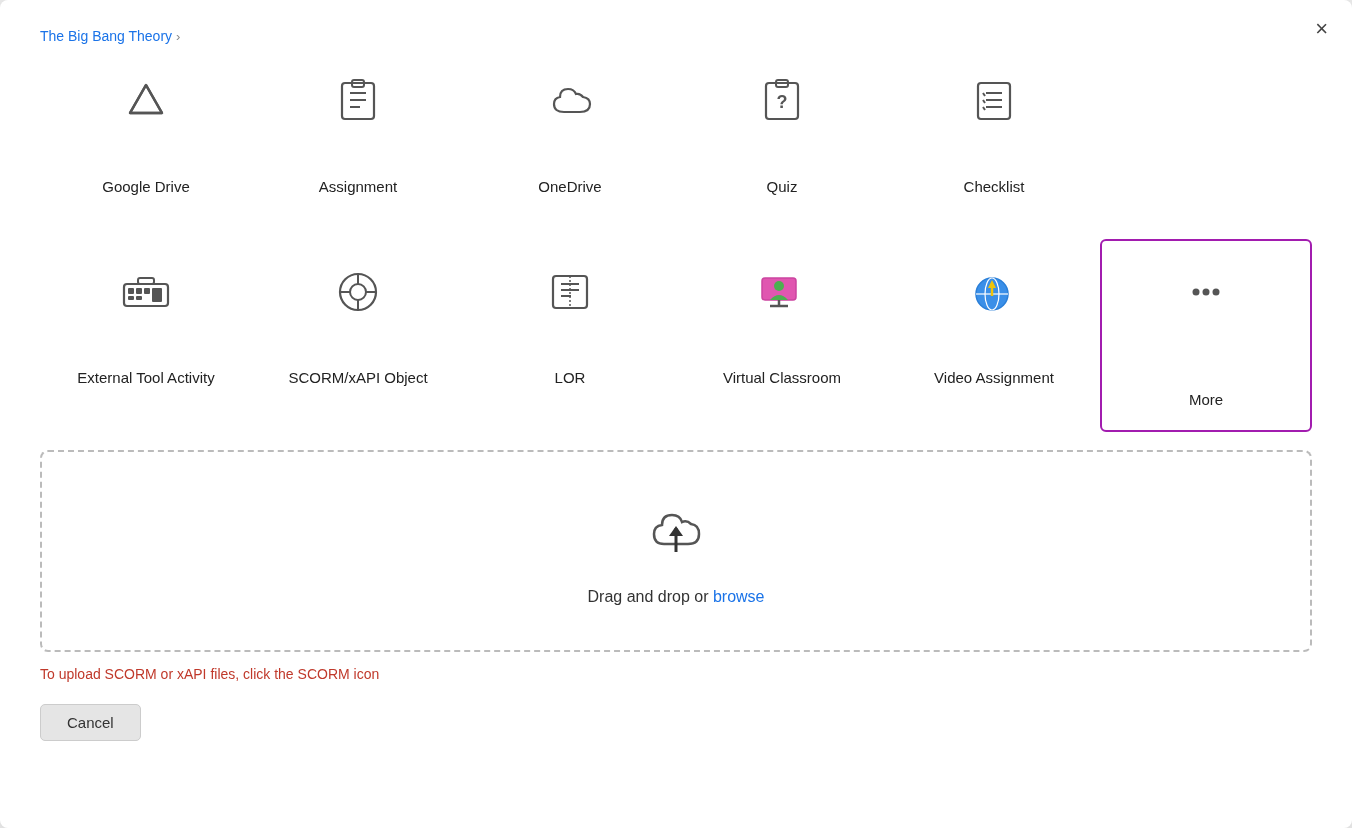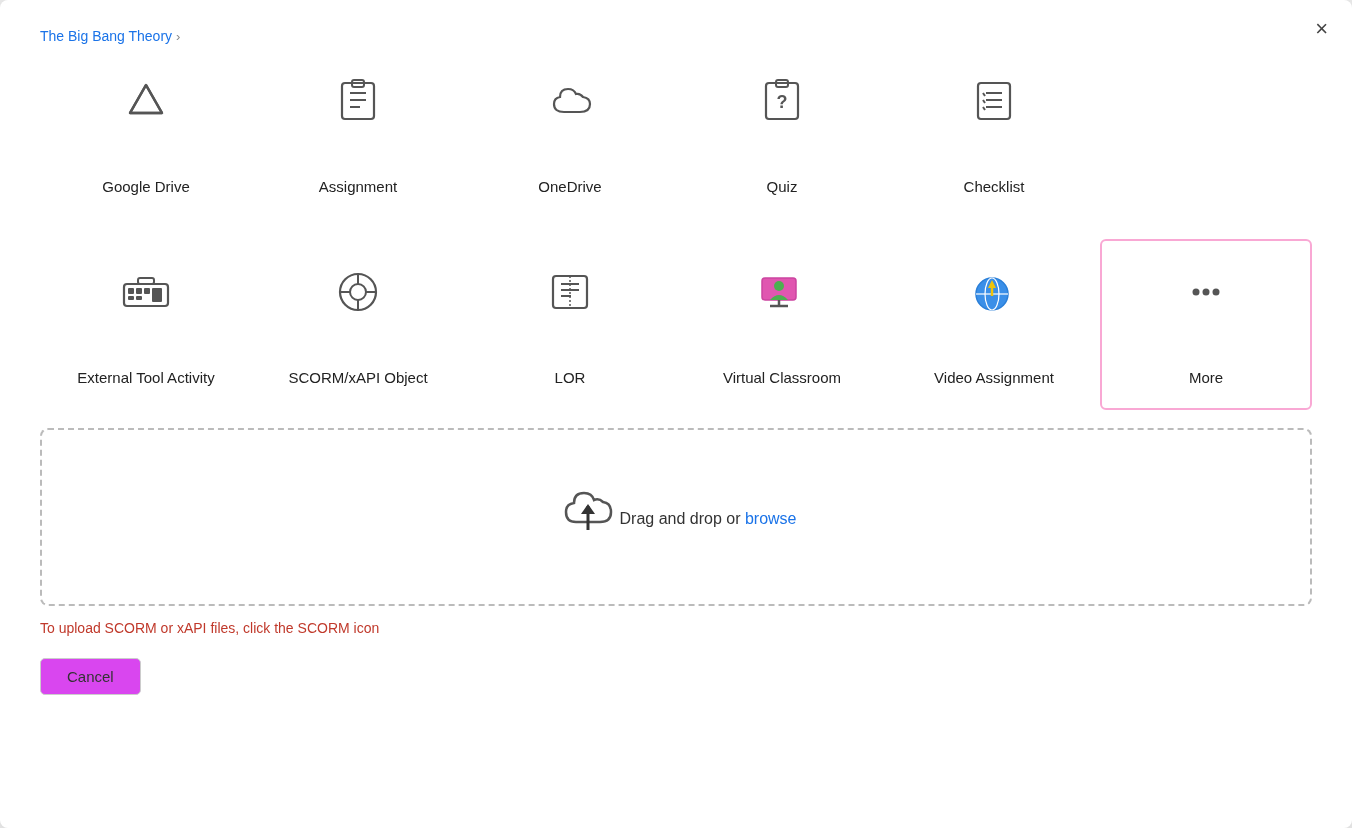--- a/index.html
+++ b/index.html
@@ -64,21 +64,22 @@
       flex-direction: column;
       align-items: center;
       justify-content: flex-start;
       padding: 24px 10px 20px 10px;
       cursor: pointer;
       border-radius: 6px;
       transition: background 0.15s;
       border: 2px solid transparent;
     }
     .item-cell.selected {
-      border: 2px solid #f9a8d4;
+      border: 2px solid #a21caf;
+      gap: 22px;
     }
     .item-icon {
       width: 54px;
       height: 54px;
       display: flex;
       align-items: center;
       justify-content: center;
       margin-bottom: 12px;
     }
     .item-label {
@@ -87,45 +88,46 @@
       text-align: center;
       line-height: 1.4;
       margin-top: 36px;
     }
     .drop-zone {
       border: 2px dashed #bbb;
       border-radius: 8px;
       margin: 18px 0 0 0;
       padding: 48px 0 44px 0;
       display: flex;
-      flex-direction: row;
+      flex-direction: column;
       align-items: center;
       justify-content: center;
       cursor: pointer;
+      gap: 6px;
     }
     .drop-zone-icon {
       margin-bottom: 18px;
     }
     .drop-zone-text {
       font-size: 16px;
       color: #333;
     }
     .drop-zone-text span.browse {
       color: #1a73e8;
       cursor: pointer;
       text-decoration: none;
     }
     .scorm-hint {
       font-size: 14px;
       color: #c0392b;
       margin-top: 14px;
       margin-bottom: 18px;
     }
     .cancel-btn {
-      background: #d946ef;
+      background: #e5e5e5;
       border: 1px solid #ccc;
       border-radius: 5px;
       padding: 9px 26px;
       font-size: 15px;
       color: #333;
       cursor: pointer;
       margin-top: 4px;
     }
     .rows-separator {
       height: 10px;

